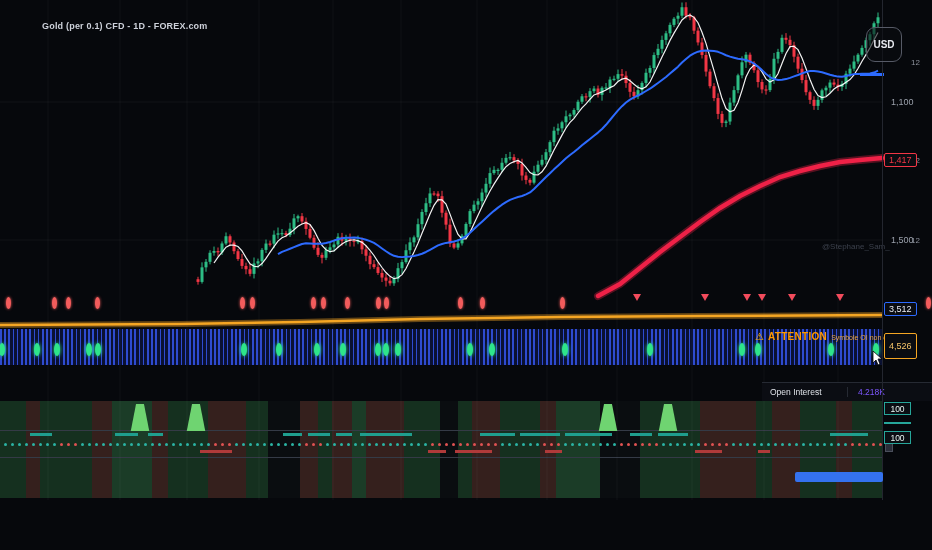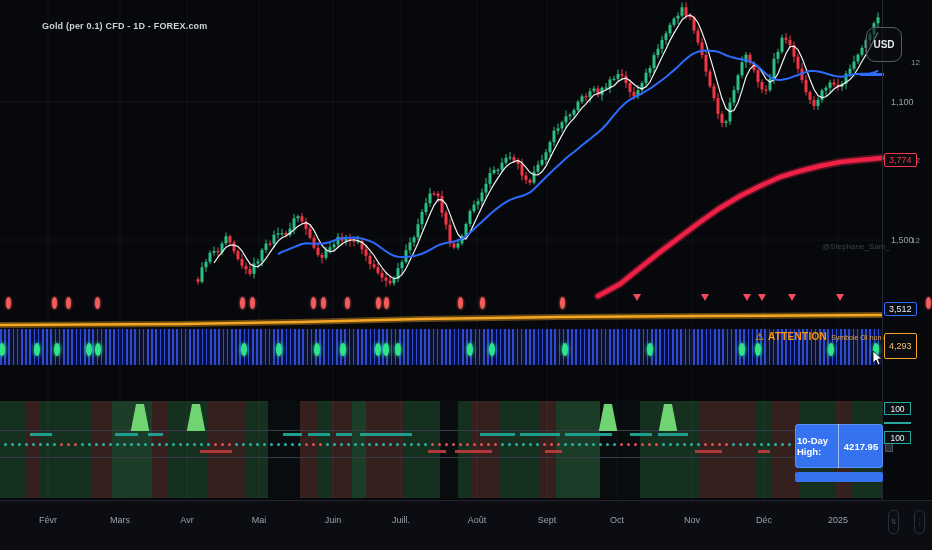--- a/index.html
+++ b/index.html
@@ -469,51 +469,35 @@
     <span class="warn-t">ATTENTION</span>
     <span class="warn-d">Symbole OI non détecté</span>
   </div>
 
   <div id="right-axis" class="abs">
       <div class="ax-label" style="top: 102px;">1,100</div>
       <div class="ax-label" style="top: 240px;">1,500</div>
       <div class="ax-label2" style="top: 62px;">12</div>
       <div class="ax-label2" style="top: 160px;">12</div>
       <div class="ax-label2" style="top: 240px;">12</div>
-      <div class="tag" style="top: 160px; left: 1px; border-color: rgb(242, 54, 69); color: rgb(242, 54, 69);">3,774</div>
+      <div class="tag" style="top: 160px; left: 1px; border-color: rgb(242, 54, 69); color: rgb(242, 54, 69);">1,417</div>
       <div class="tag" style="top: 309px; left: 1px; border-color: rgb(45, 107, 255); color: rgb(232, 235, 242);">3,512</div>
-      <div class="tag" style="top: 346px; left: 1px; border-color: rgb(245, 166, 35); color: rgb(245, 196, 105); height: 26px; line-height: 22px;">4,293</div>
+      <div class="tag" style="top: 346px; left: 1px; border-color: rgb(245, 166, 35); color: rgb(245, 196, 105); height: 26px; line-height: 22px;">4,526</div>
     </div>
   <div id="usd-btn" class="abs">USD</div>
 
-
-  <div id="tooltip" class="abs">
-    <div class="tt-cell tt-l">10-Day High:</div>
-    <div class="tt-cell tt-r">4217.95</div>
+  <div id="oi-row" class="abs">
+    <span class="oi-l">Open Interest</span>
+    <span class="oi-v">4.218K</span>
   </div>
+
   <div id="tooltip-strip" class="abs"></div>
   <div id="teal-line" class="abs"></div>
   <div id="drag-handle" class="abs"></div>
 
-  <div id="time-axis" class="abs">
-      <div class="month" style="left: 48px;">Févr</div>
-      <div class="month" style="left: 120px;">Mars</div>
-      <div class="month" style="left: 187px;">Avr</div>
-      <div class="month" style="left: 259px;">Mai</div>
-      <div class="month" style="left: 333px;">Juin</div>
-      <div class="month" style="left: 401px;">Juill.</div>
-      <div class="month" style="left: 477px;">Août</div>
-      <div class="month" style="left: 547px;">Sept</div>
-      <div class="month" style="left: 617px;">Oct</div>
-      <div class="month" style="left: 692px;">Nov</div>
-      <div class="month" style="left: 764px;">Déc</div>
-      <div class="month" style="left: 838px;">2025</div>
-      <div class="corner-icon" style="left: 888px;">⇅</div>
-      <div class="corner-icon" style="left: 914px;">⋮</div>
-    </div>
 
   <svg id="cursor" class="abs" width="12" height="16">
     <polygon points="1,1 1,13 4,10 6,15 8,14 6,9 10,9" fill="#fff" stroke="#000" stroke-width="0.8"></polygon>
   </svg>
 <div class="dot abs" style="left: 5.5px; top: 297px; width: 5px; height: 12px; background: rgb(242, 92, 92); box-shadow: rgb(242, 92, 92) 0px 0px 3px;"></div>
     <div class="dot abs" style="left: 51.5px; top: 297px; width: 5px; height: 12px; background: rgb(242, 92, 92); box-shadow: rgb(242, 92, 92) 0px 0px 3px;"></div>
     <div class="dot abs" style="left: 65.5px; top: 297px; width: 5px; height: 12px; background: rgb(242, 92, 92); box-shadow: rgb(242, 92, 92) 0px 0px 3px;"></div>
     <div class="dot abs" style="left: 94.5px; top: 297px; width: 5px; height: 12px; background: rgb(242, 92, 92); box-shadow: rgb(242, 92, 92) 0px 0px 3px;"></div>
     <div class="dot abs" style="left: 239.5px; top: 297px; width: 5px; height: 12px; background: rgb(242, 92, 92); box-shadow: rgb(242, 92, 92) 0px 0px 3px;"></div>
     <div class="dot abs" style="left: 249.5px; top: 297px; width: 5px; height: 12px; background: rgb(242, 92, 92); box-shadow: rgb(242, 92, 92) 0px 0px 3px;"></div>

